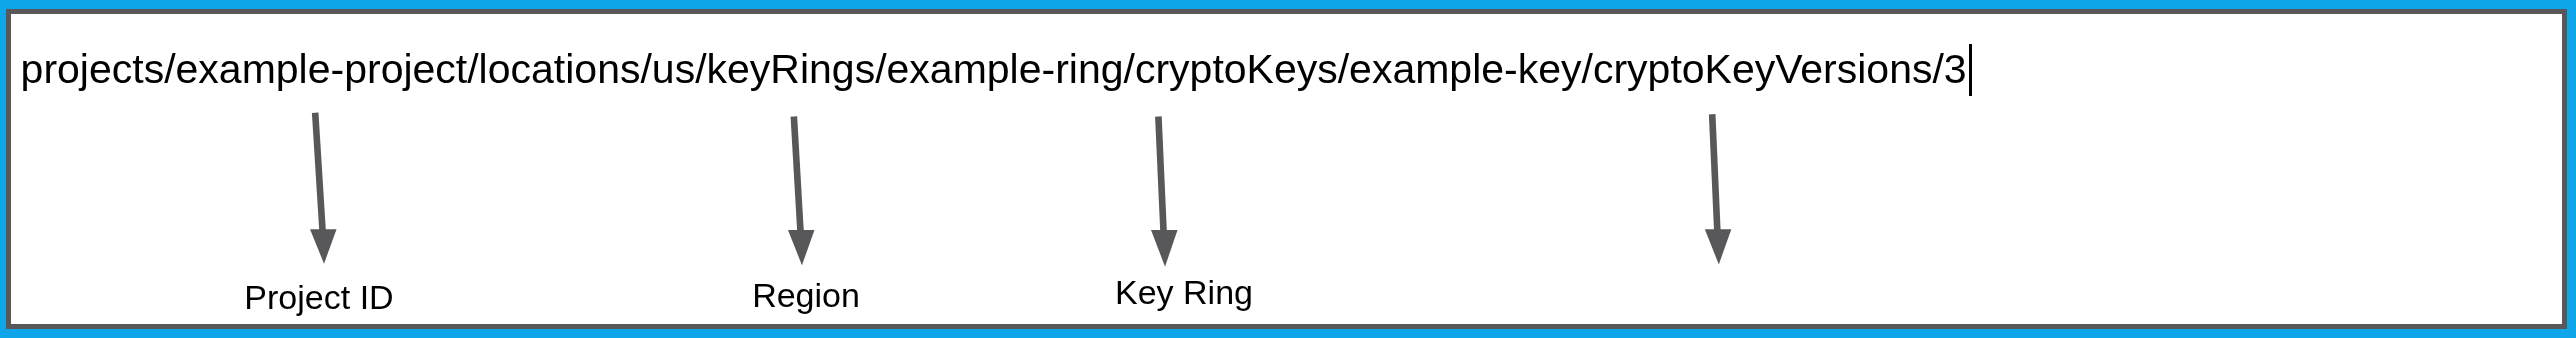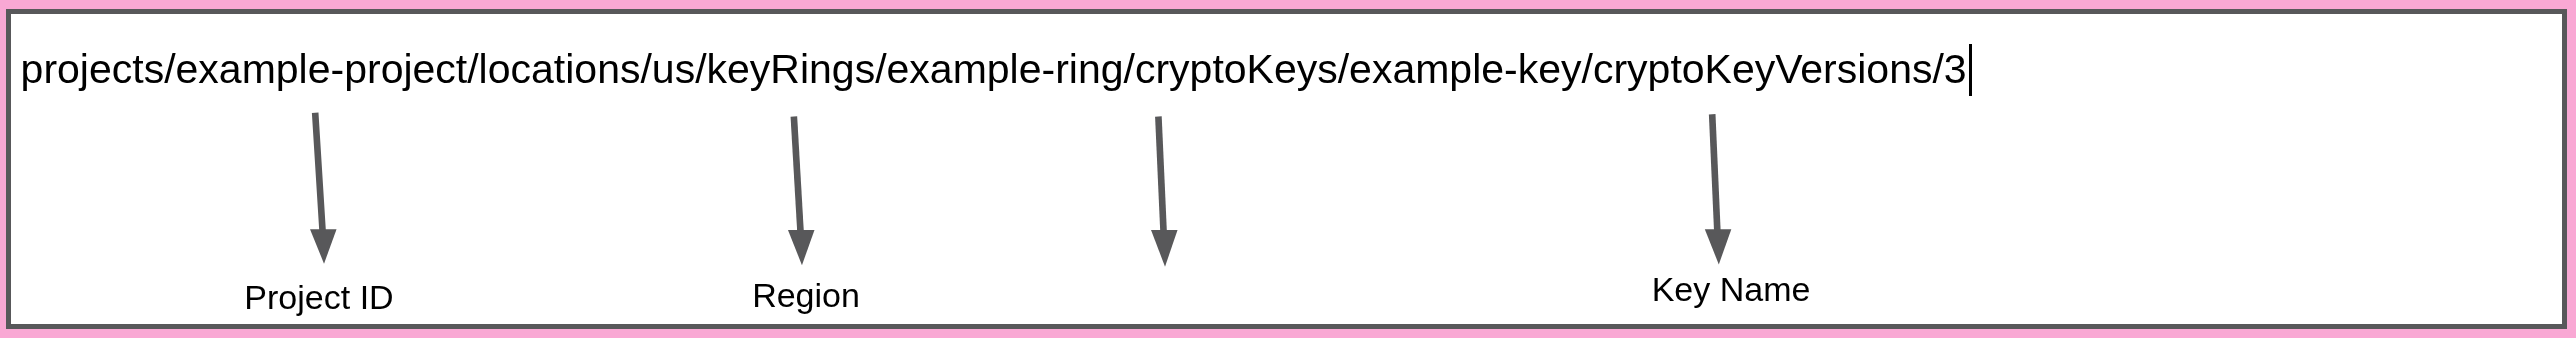--- a/index.html
+++ b/index.html
@@ -8,21 +8,21 @@
     background: #ffffff;
     width: 2576px;
     height: 339px;
     overflow: hidden;
     font-family: "Liberation Sans", sans-serif;
   }
   .stage {
     position: relative;
     width: 2576px;
     height: 339px;
-    background: #f9a8d4;
+    background: #0ea5e9;
   }
   .frame {
     position: absolute;
     left: 5.9px;
     top: 8.8px;
     width: 2561px;
     height: 320px;
     box-sizing: border-box;
     border: 5.2px solid #58585a;
     background: #ffffff;
@@ -98,17 +98,17 @@
     <g stroke="#58585a" fill="#58585a">
       <line x1="2325" y1="155" x2="2332" y2="313" stroke-width="9"></line>
       <polygon points="2315,311 2351,311 2334,359" stroke="none"></polygon>
     </g>
   </svg>
 
   <div class="annot-label lbl-project-id">Project ID</div>
 
   <div class="annot-label lbl-region">Region</div>
 
+  <div class="annot-label lbl-key-ring">Key Ring</div>
 
-  <div class="annot-label lbl-key-name">Key Name</div>
 
 </div>
 
 
 </body></html>

